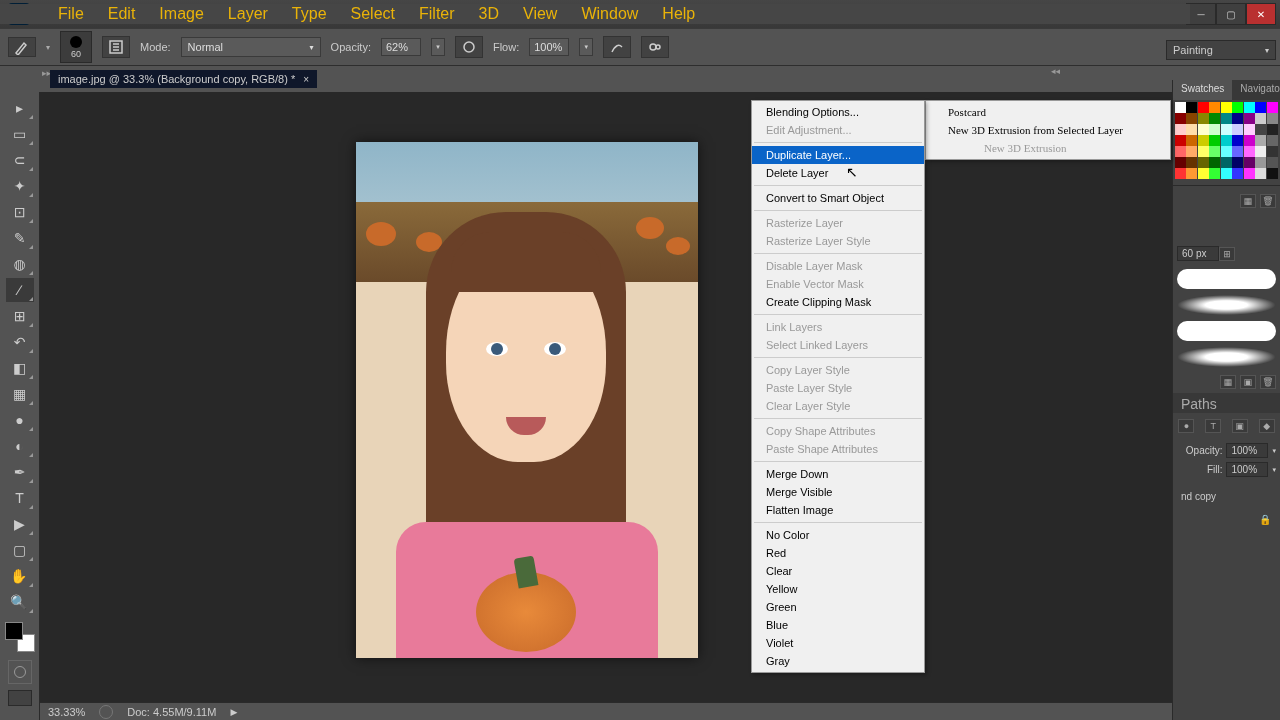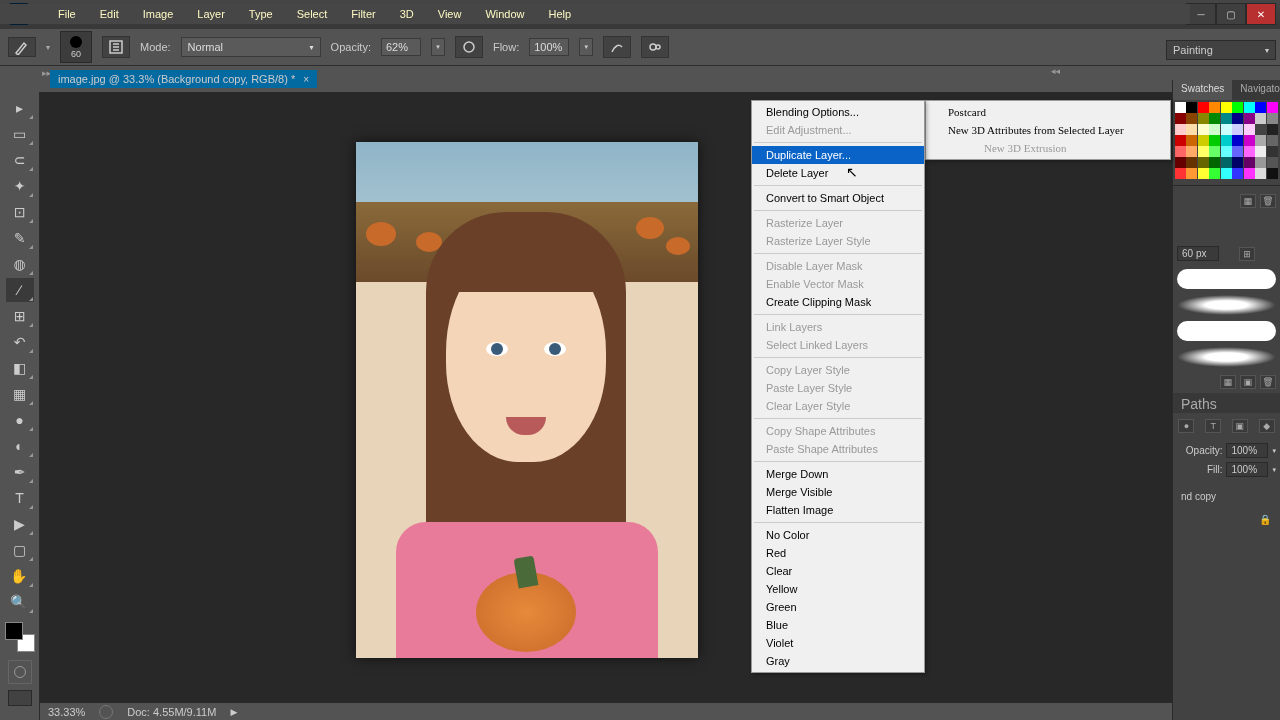--- a/index.html
+++ b/index.html
@@ -7,36 +7,36 @@
 
 
 .titlebar { height: 28px; background: linear-gradient(#464646, #383838); display: flex; align-items: center; justify-content: space-between; padding: 0 4px; }
 .titlebar .ps-logo { width: 22px; height: 22px; background: #001e36; border-radius: 4px; display: flex; align-items: center; justify-content: center; color: #31a8ff; font-weight: bold; font-size: 11px; margin-left: 4px; }
 .window-controls { display: flex; gap: 0; }
 .win-btn { width: 30px; height: 22px; background: #3f3f3f; border: 1px solid #2a2a2a; display: flex; align-items: center; justify-content: center; color: #ccc; font-size: 10px; }
 .win-btn.close { background: #b93030; color: #fff; }
 
 
 .menubar { height: 20px; background: #464646; display: flex; align-items: center; padding-left: 46px; gap: 0; position: absolute; top: 4px; left: 0; right: 90px; }
-.menubar .menu-item { color: #fef9c3; font-size: 11px; padding: 2px 12px; cursor: pointer; }
+.menubar .menu-item { color: #eab308; font-size: 16px; padding: 2px 12px; cursor: pointer; }
 
 
 .optionsbar { height: 38px; background: #535353; border-top: 1px solid #3a3a3a; border-bottom: 1px solid #2e2e2e; display: flex; align-items: center; padding: 0 8px; gap: 10px; }
 .tool-swatch { width: 28px; height: 20px; background: #424242; border: 1px solid #333; display: flex; align-items: center; justify-content: center; }
 .brush-preset { width: 32px; height: 32px; background: #3c3c3c; border: 1px solid #2a2a2a; display: flex; flex-direction: column; align-items: center; justify-content: center; color: #ccc; font-size: 9px; }
 .brush-dot { width: 12px; height: 12px; background: #000; border-radius: 50%; margin-bottom: 1px; }
 .opt-icon { width: 28px; height: 22px; background: #424242; border: 1px solid #333; display: flex; align-items: center; justify-content: center; }
 .opt-label { color: #ccc; font-size: 11px; }
 .opt-select { background: #5a5a5a; border: 1px solid #3a3a3a; color: #ddd; font-size: 11px; padding: 2px 6px; width: 140px; height: 20px; display: flex; align-items: center; justify-content: space-between; }
 .opt-select .arrow { font-size: 8px; }
 .opt-value { background: #5a5a5a; border: 1px solid #3a3a3a; color: #ddd; font-size: 11px; padding: 2px 4px; width: 40px; height: 18px; display: flex; align-items: center; }
 .opt-dropdown { width: 14px; height: 18px; background: #5a5a5a; border: 1px solid #3a3a3a; display: flex; align-items: center; justify-content: center; font-size: 7px; color: #ccc; }
 .workspace-select { position: absolute; right: 4px; top: 40px; height: 20px; width: 110px; background: #424242; border: 1px solid #2a2a2a; color: #ccc; font-size: 11px; padding: 2px 6px; display: flex; align-items: center; justify-content: space-between; }
 .collapse-arrows { position: absolute; top: 66px; left: 40px; color: #999; font-size: 9px; padding: 2px; }
-.doc-tab { position: absolute; top: 70px; left: 50px; height: 18px; background: #0369a1; color: #ccc; font-size: 11px; padding: 2px 8px; display: flex; align-items: center; gap: 8px; }
+.doc-tab { position: absolute; top: 70px; left: 50px; height: 18px; background: #0f172a; color: #ccc; font-size: 11px; padding: 2px 8px; display: flex; align-items: center; gap: 8px; }
 .doc-tab .close-x { font-size: 10px; }
 
 
 .canvas-wrap { position: absolute; top: 92px; left: 40px; right: 0; bottom: 18px; background: #282828; display: flex; align-items: center; justify-content: center; }
 .canvas { width: 342px; height: 516px; background: #e8d4b8; position: absolute; left: 316px; top: 50px; box-shadow: 0 0 12px rgba(0,0,0,0.6); overflow: hidden; }
 .sky { position: absolute; top: 0; left: 0; right: 0; height: 120px; background: linear-gradient(#8fb5c8, #b5ccd5); }
 .pumpkin-field { position: absolute; top: 60px; left: 0; right: 0; height: 80px; background: linear-gradient(#8a6a3a, #6a4a2a); }
 .pf-blob { position: absolute; border-radius: 50%; background: #c86a2a; }
 .face { position: absolute; top: 100px; left: 90px; width: 160px; height: 220px; background: #f5d5b8; border-radius: 50% 50% 45% 45%; }
 .hair { position: absolute; top: 70px; left: 70px; width: 200px; height: 380px; background: #6a4028; border-radius: 80px 80px 40px 40px; }
@@ -81,21 +81,21 @@
 .right-panels { position: absolute; top: 80px; right: 0; width: 108px; bottom: 0; background: #424242; border-left: 1px solid #2a2a2a; }
 .panel-collapse { position: absolute; top: 66px; right: 220px; color: #999; font-size: 9px; }
 .panel-tabs { display: flex; height: 20px; background: #383838; }
 .panel-tab { padding: 3px 8px; color: #aaa; font-size: 10px; background: #383838; }
 .panel-tab.active { background: #535353; color: #ddd; }
 .swatches-grid { display: grid; grid-template-columns: repeat(9, 1fr); gap: 0; padding: 2px; }
 .swatch { width: 11px; height: 11px; }
 .panel-sep { height: 1px; background: #2a2a2a; margin: 4px 0; }
 .panel-icons { display: flex; justify-content: flex-end; gap: 4px; padding: 4px; }
 .p-icon { width: 16px; height: 14px; background: #3a3a3a; border: 1px solid #555; font-size: 9px; display: flex; align-items: center; justify-content: center; color: #aaa; }
-.brush-size-row { display: flex; align-items: center; gap: 20px; padding: 4px; }
+.brush-size-row { display: flex; align-items: center; gap: 0; padding: 4px; }
 .brush-size-val { background: #3a3a3a; border: 1px solid #2a2a2a; color: #ccc; font-size: 10px; padding: 1px 4px; width: 42px; }
 .brush-strokes { padding: 4px; display: flex; flex-direction: column; gap: 6px; }
 .stroke { height: 20px; background: radial-gradient(ellipse, #fff 30%, rgba(255,255,255,0) 70%); border-radius: 10px; }
 .stroke.hard { background: #fff; border-radius: 10px; }
 .paths-tab { padding: 3px 8px; color: #aaa; font-size: 14px; background: #383838; }
 .layer-controls { padding: 4px; font-size: 10px; color: #ccc; }
 .lc-row { display: flex; align-items: center; justify-content: flex-end; gap: 4px; margin-bottom: 4px; }
 .lc-val { background: #3a3a3a; border: 1px solid #2a2a2a; padding: 1px 4px; width: 42px; font-size: 10px; }
 .layer-item { padding: 6px 8px; font-size: 10px; color: #ccc; display: flex; align-items: center; justify-content: space-between; }
 .lock-icon { font-size: 10px; }
@@ -283,21 +283,21 @@
     <div class="cm-item">Red</div>
     <div class="cm-item">Clear</div>
     <div class="cm-item">Yellow</div>
     <div class="cm-item">Green</div>
     <div class="cm-item">Blue</div>
     <div class="cm-item">Violet</div>
     <div class="cm-item">Gray</div>
   </div>
 <div class="submenu" id="submenu">
     <div class="sm-item">Postcard</div>
-    <div class="sm-item">New 3D Attributes from Selected Layer</div>
+    <div class="sm-item">New 3D Extrusion from Selected Layer</div>
     <div class="sm-item disabled">New 3D Extrusion</div>
   </div>
 <div class="cursor">↖</div>
 
 <div class="panel-collapse">◂◂</div>
 <div class="right-panels">
   <div class="panel-tabs">
     <div class="panel-tab active">Swatches</div>
     <div class="panel-tab">Navigator</div>
   </div>

